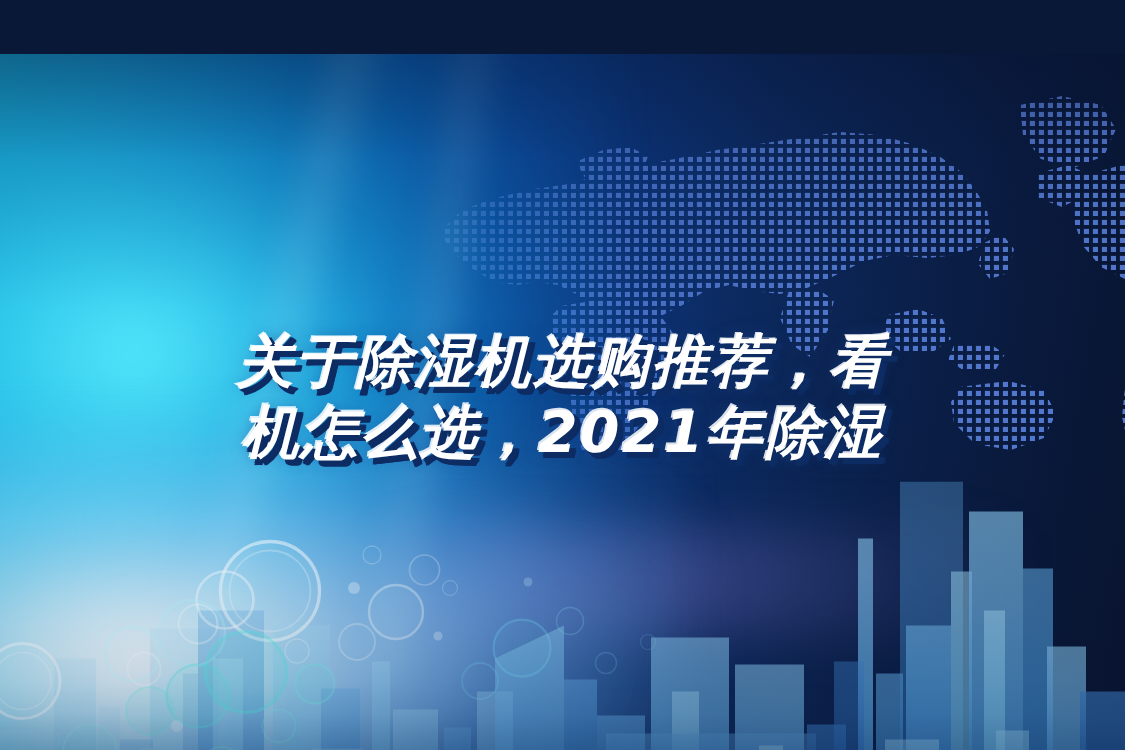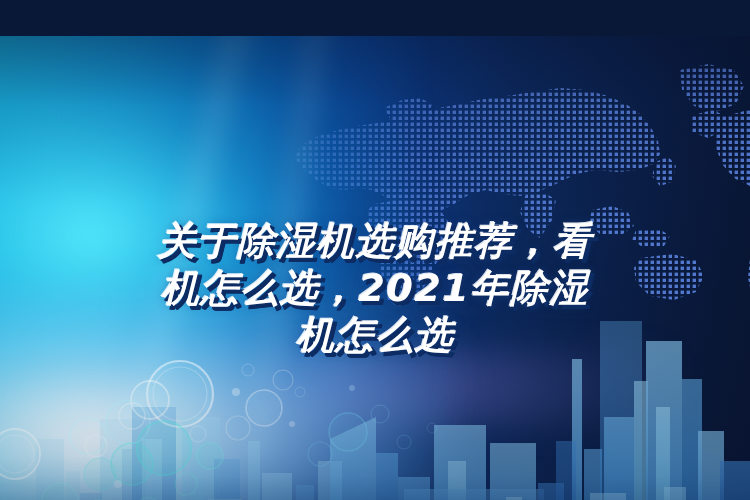--- a/index.html
+++ b/index.html
@@ -378,16 +378,15 @@
       </g>
     </svg>
   </div>
 
   <div id="bg-vert" class="layer"></div>
   <div id="bottom-shade"></div>
 
   <div id="title-block">
     <span class="title-line">关于除湿机选购推荐，看</span>
     <span class="title-line">机怎么选，2021年除湿</span>
-    <span class="title-line">机怎么选</span>
   </div>
 
 </div>
 
 </body></html>

